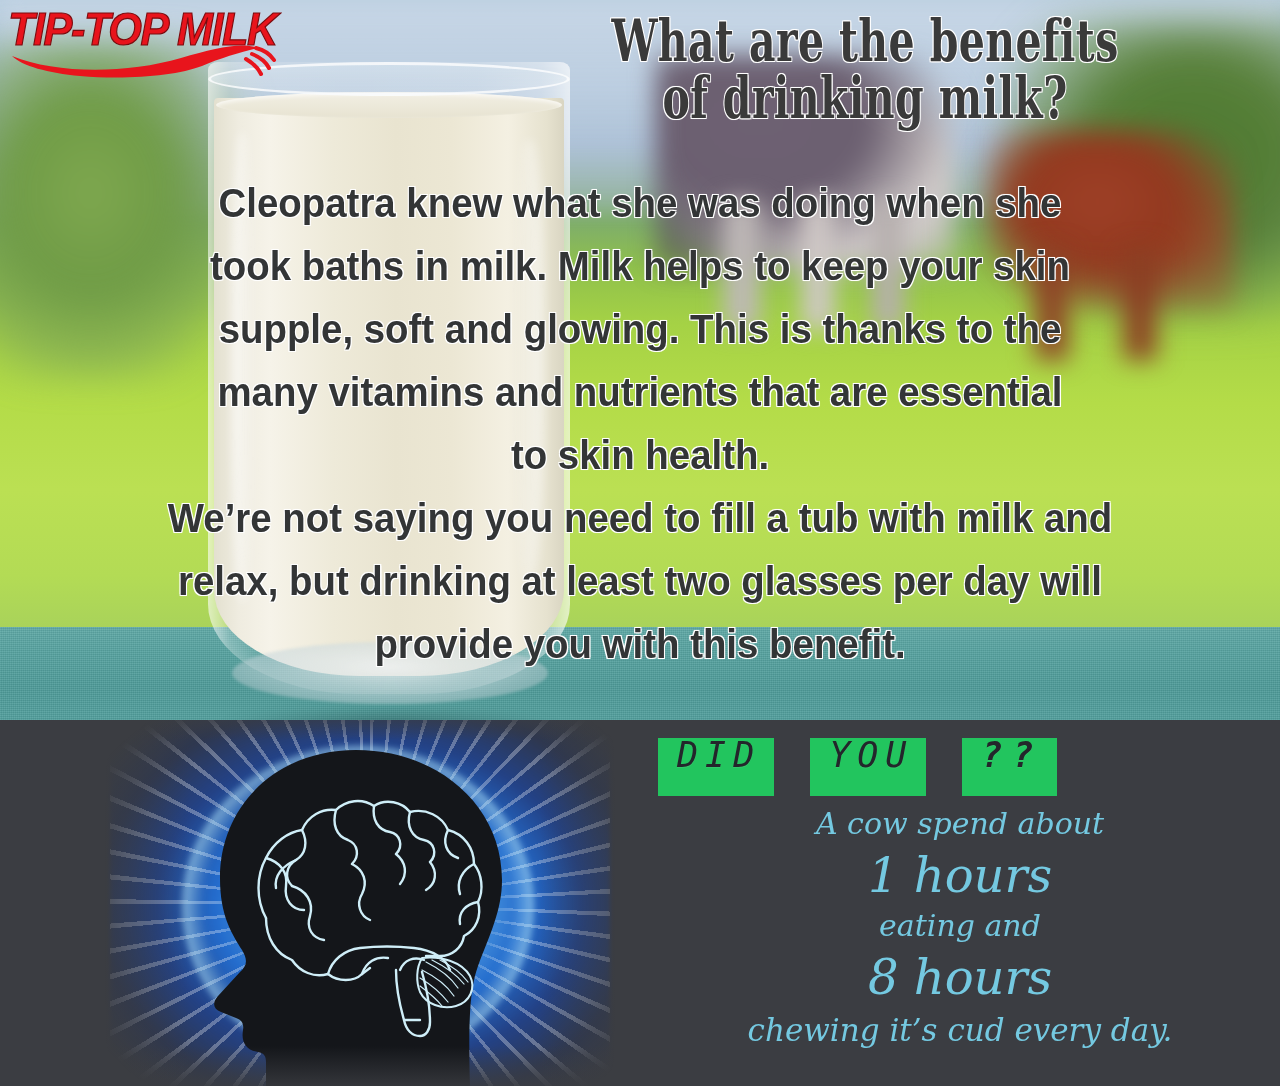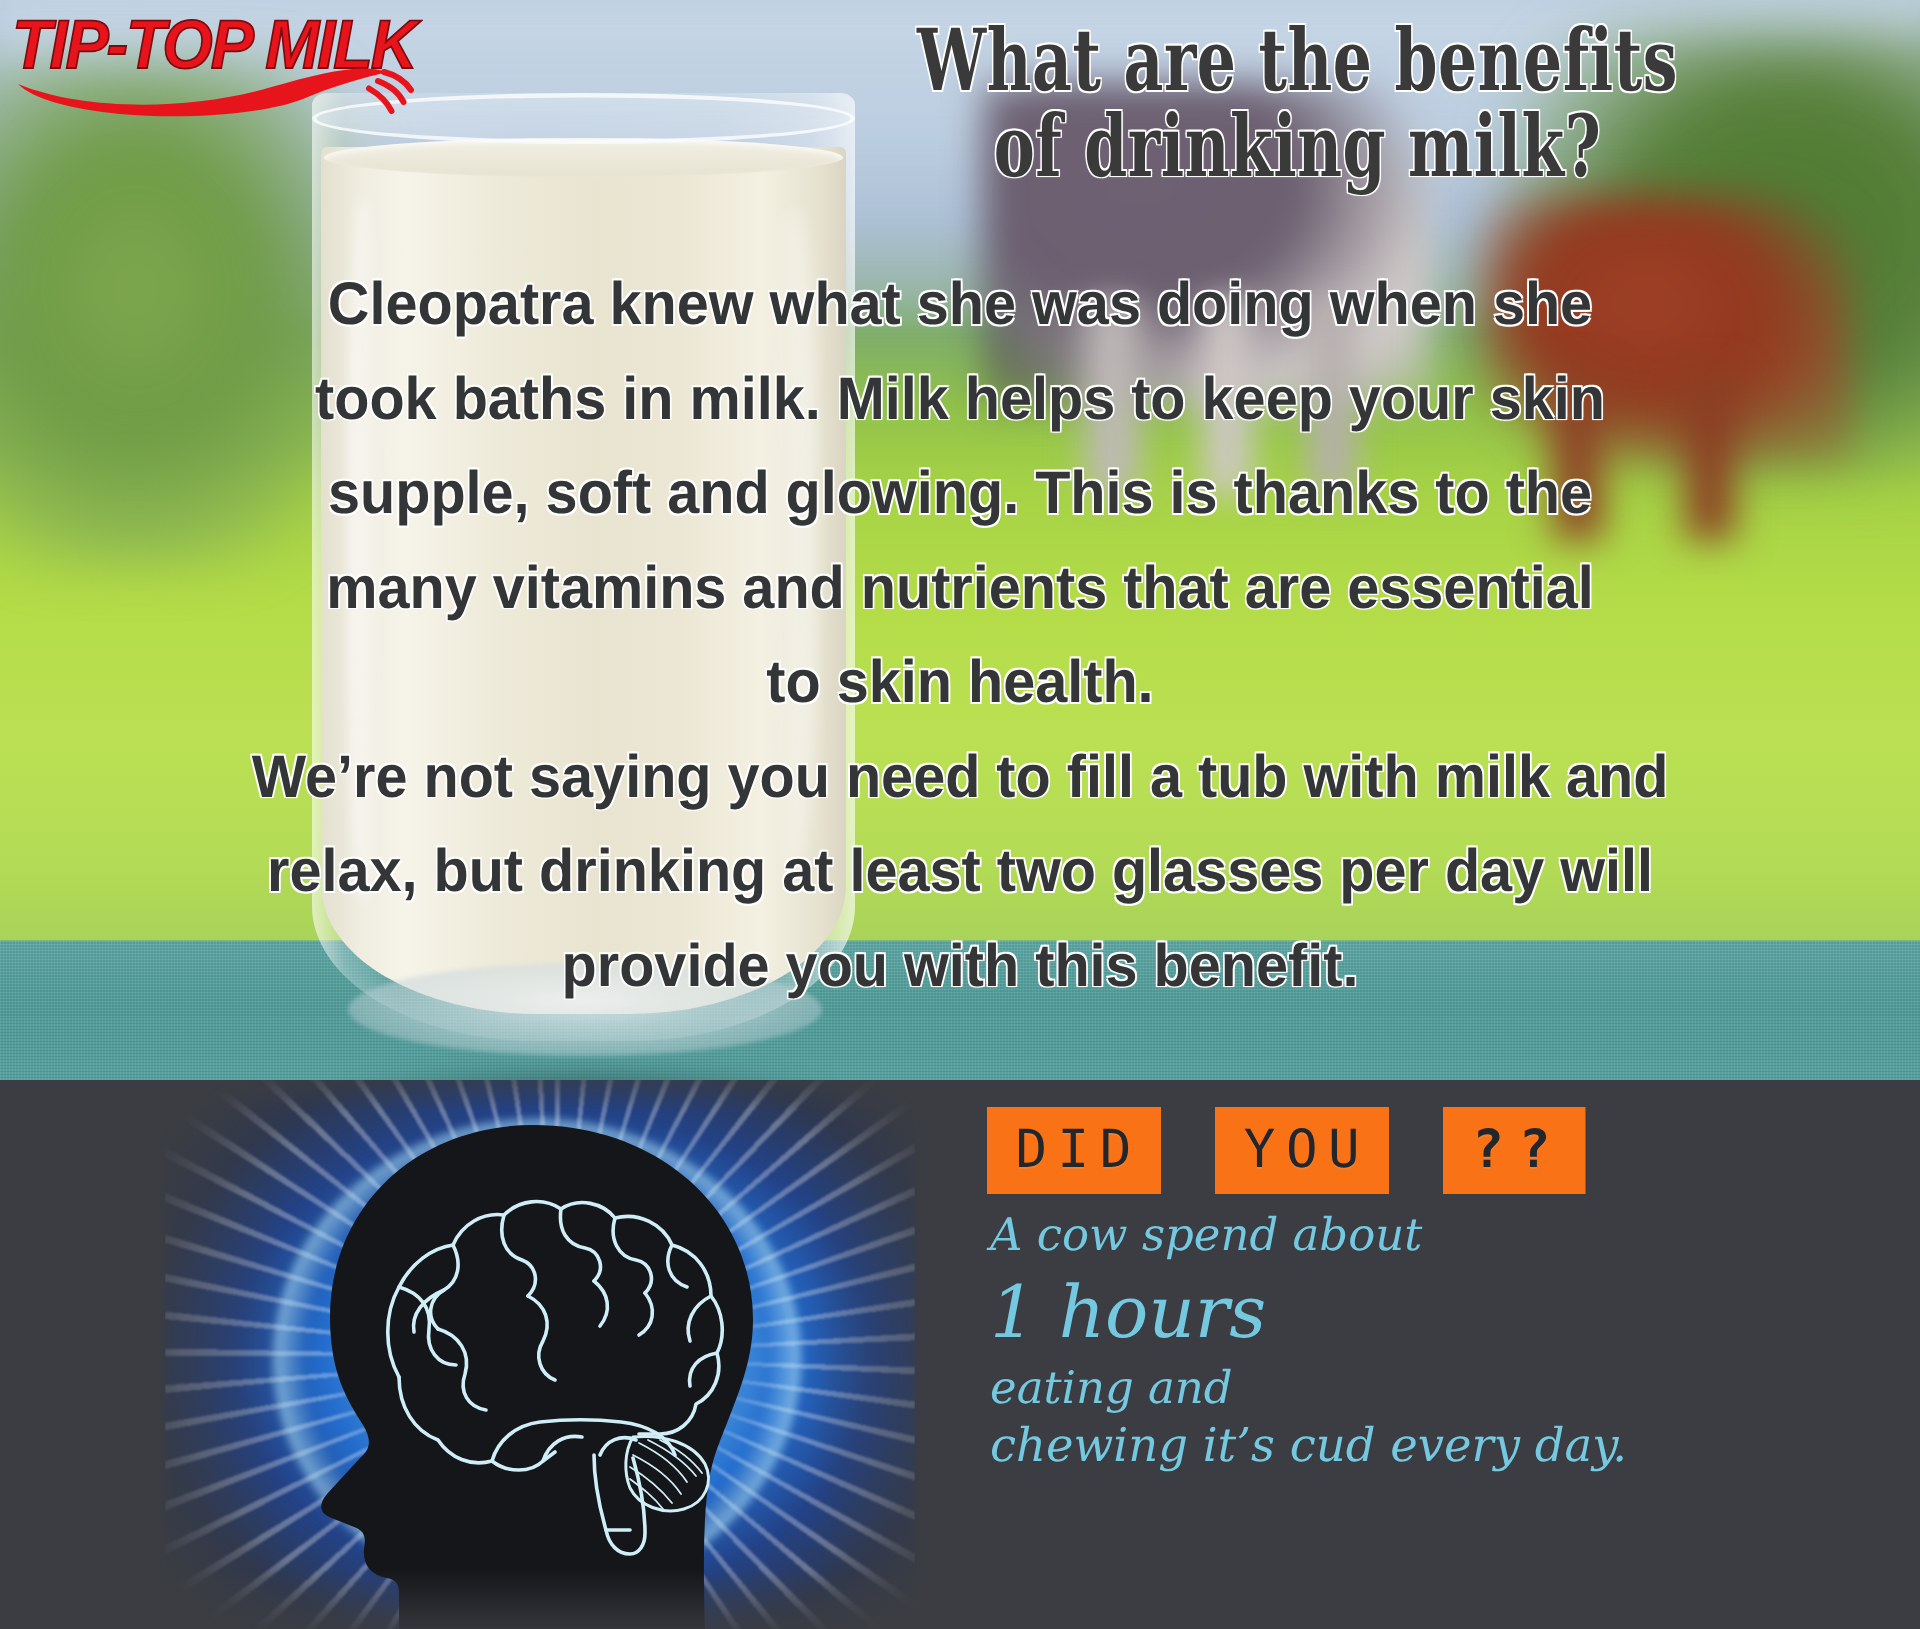--- a/index.html
+++ b/index.html
@@ -366,44 +366,45 @@
   .dyk-row {
     position: absolute;
     left: 658px; top: 736px;
     width: 600px; height: 62px;
     display: flex;
     gap: 36px;
     align-items: center;
     z-index: 30;
   }
   .dyk-box {
-    background: #f97316;
+    background: #22c55e;
     height: 58px;
     display: flex;
-    align-items: center;
     justify-content: center;
     padding: 0 13px;
+    font-style: italic;
   }
   .dyk-box span {
     font-family: "DejaVu Sans Mono", "Liberation Mono", monospace;
     font-size: 35px;
     font-weight: normal;
     letter-spacing: 7px;
     color: #23262b;
     line-height: 1;
     padding-left: 6px;
     text-shadow: 0 1px 0 rgba(255,255,255,0.08);
   }
   .dyk-box.qmark span { letter-spacing: 10px; font-weight: bold; }
 
   
   .fact-block {
     position: absolute;
     left: 660px; top: 806px;
     width: 600px;
+    text-align: center;
     z-index: 30;
     color: #74c9e1;
   }
   .fact-sm {
     font-family: "DejaVu Serif", "Liberation Serif", serif;
     font-style: italic;
     font-size: 30px;
     line-height: 36px;
     white-space: nowrap;
   }
@@ -576,16 +577,17 @@
     </div>
     <div class="dyk-box qmark">
       <span>??</span>
     </div>
   </div>
 
   <div class="fact-block">
     <div class="fact-sm">A cow spend about</div>
     <div class="fact-lg">1 hours</div>
     <div class="fact-sm">eating and</div>
+    <div class="fact-lg">8 hours</div>
     <div class="fact-last">chewing it’s cud every day.</div>
   </div>
 
 </div>
 
 </body></html>

